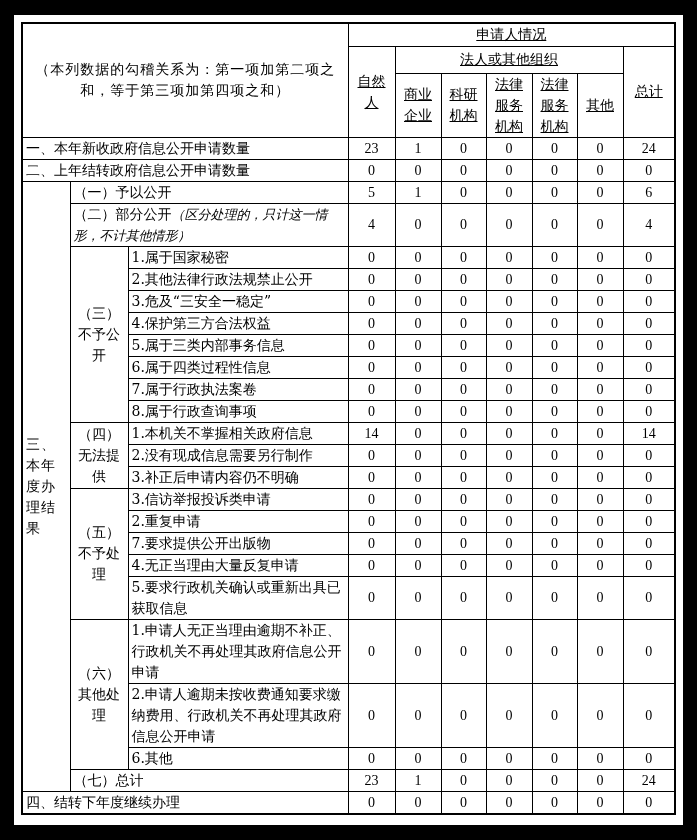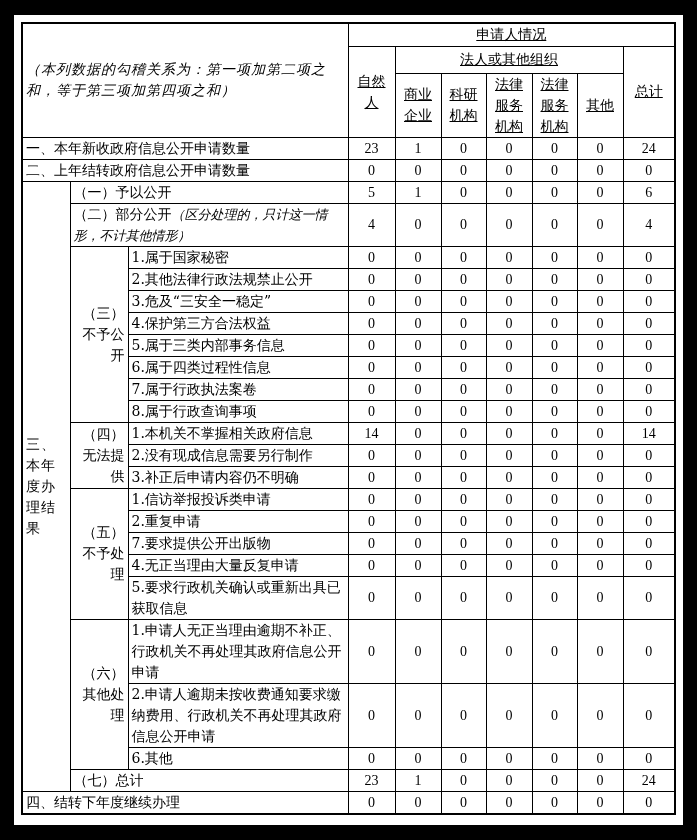--- a/index.html
+++ b/index.html
@@ -40,30 +40,29 @@
     padding: 0 3px;
     line-height: 21px;
     overflow: hidden;
   }
   tr { height: 22px; }
   tr.h1 { height: 23px; }
   tr.h2 { height: 27px; }
   tr.h3 { height: 61px; }
   td.hd { text-align: center; line-height: 19px; padding: 0 5px; text-decoration: underline; }
   td.note-cell {
-    font-style: italic;
     font-size: 13px;
     line-height: 26px;
     padding: 0 8px;
-    text-align: left;
+    text-align: center;
     vertical-align: middle;
     letter-spacing: 1px;
   }
   td.lab { text-align: left; padding-left: 4px; margin-left: 15px; }
-  td.sub { text-align: right; padding: 0 2px; line-height: 22px; word-break: break-all; }
+  td.sub { text-align: center; padding: 0 2px; line-height: 22px; word-break: break-all; }
   td.sec {
     text-align: left;
     padding: 0 3px;
     line-height: 24px;
     word-break: break-all;
     letter-spacing: 1px;
     margin-left: 40px;
   }
   td.v {
     text-align: center;
@@ -263,21 +262,21 @@
           <td class="v">0</td>
           <td class="v">0</td>
           <td class="v">0</td>
           <td class="v">0</td>
           <td class="v">0</td>
           <td class="v">0</td>
         </tr>
 
         <tr>
           <td class="sub" rowspan="5">（五）不予处理</td>
-          <td class="lab">1.信访举报投诉类申请</td>
+          <td class="lab">3.信访举报投诉类申请</td>
           <td class="v">0</td>
           <td class="v">0</td>
           <td class="v">0</td>
           <td class="v">0</td>
           <td class="v">0</td>
           <td class="v">0</td>
           <td class="v">0</td>
         </tr>
         <tr>
           <td class="lab">2.重复申请</td>

